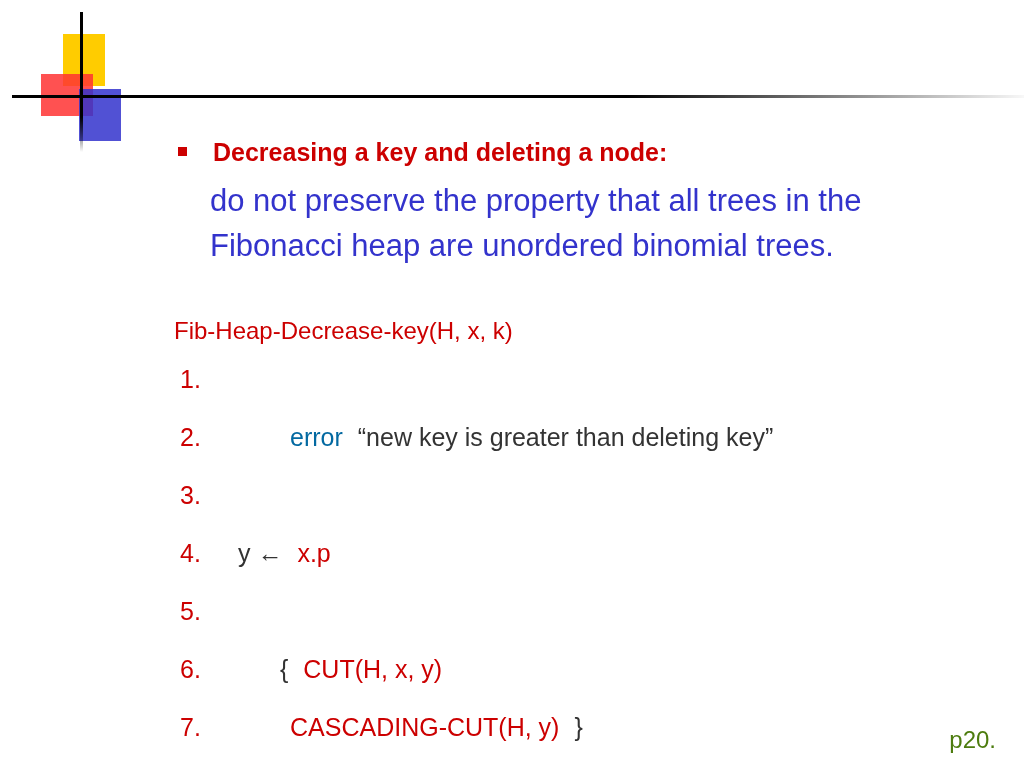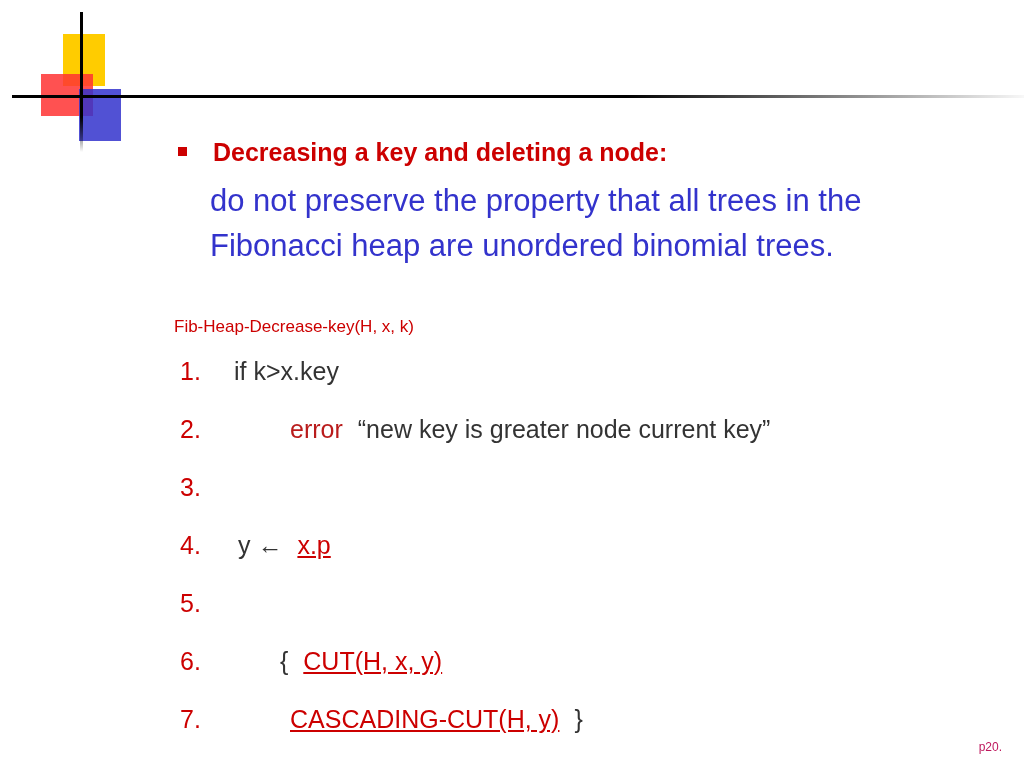--- a/index.html
+++ b/index.html
@@ -84,50 +84,50 @@
       color: #CC0000;
     }
     .subtext {
       font-size: 31px;
       color: #3333CC;
       margin-left: 36px;
       margin-top: 8px;
       line-height: 1.45;
     }
     .fn-title {
-      font-size: 17px;
+      font-size: 24px;
       color: #CC0000;
       margin-top: 48px;
     }
     .code-line {
       display: flex;
       margin-top: 10px;
       font-size: 25px;
       line-height: 1.6;
     }
     .ln {
       color: #CC0000;
       width: 48px;
       flex-shrink: 0;
       text-align: left;
       padding-left: 2px;
     }
     .code {
       color: #333;
     }
-    .red { color: #CC0000; text-decoration: underline; }
-    .blue { color: #b91c1c; }
+    .red { color: #CC0000; }
+    .blue { color: #0369a1; }
     .indent1 { padding-left: 52px; }
     .indent2 { padding-left: 42px; }
     .page-num {
       position: absolute;
       bottom: 18px;
-      right: 26px;
-      font-size: 12px;
-      color: #be185d;
+      right: 32px;
+      font-size: 24px;
+      color: #4d7c0f;
     }
   </style>
 </head>
 <body>
 
 <div class="logo-area">
   <div class="yellow-block"></div>
   <div class="red-block"></div>
   <div class="blue-block"></div>
 </div>
@@ -141,26 +141,25 @@
   </div>
   <div class="subtext">
     <span>do not preserve the property that all trees in the</span><br>
     <span>Fibonacci heap are unordered binomial trees.</span>
   </div>
 
   <div class="fn-title">Fib-Heap-Decrease-key(H, x, k)</div>
 
   <div class="code-line">
     <span class="ln">1.</span>
-    <span class="code">if k&gt;x.key</span>
   </div>
 
   <div class="code-line">
     <span class="ln">2.</span>
-    <span class="code indent1"><span class="blue">error</span><span> “new key is greater node current key”</span></span>
+    <span class="code indent1"><span class="blue">error</span><span> “new key is greater than deleting key”</span></span>
   </div>
 
   <div class="code-line">
     <span class="ln">3.</span>
   </div>
 
   <div class="code-line">
     <span class="ln">4.</span>
     <span class="code"><span>y ← </span><span class="red">x.p</span></span>
   </div>

